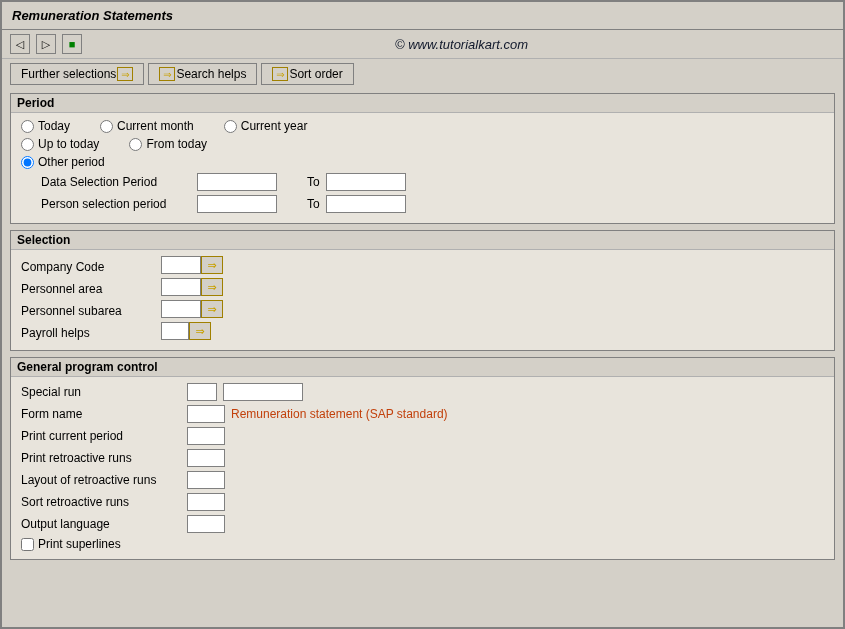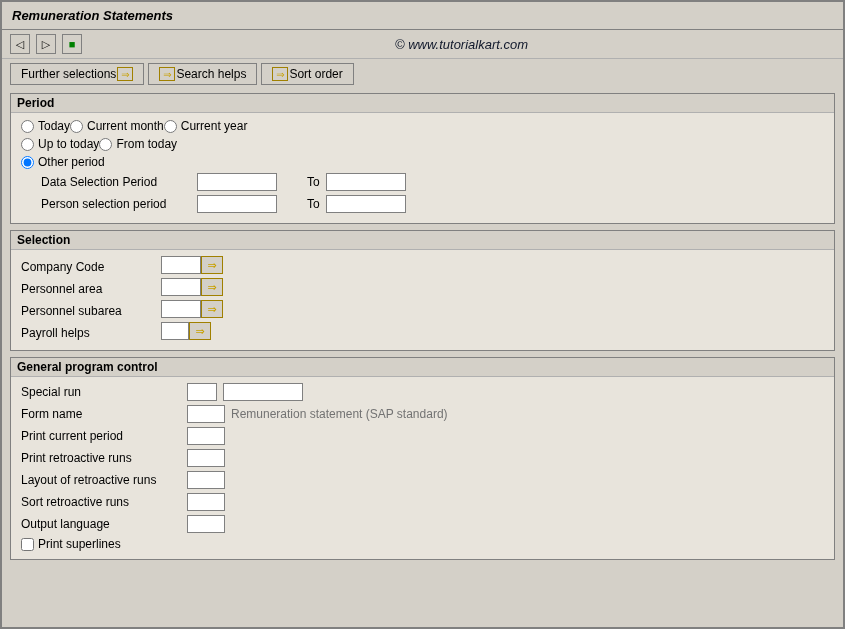--- a/index.html
+++ b/index.html
@@ -84,20 +84,21 @@
       padding: 2px 6px;
       background: #d4d0c8;
       border-bottom: 1px solid #b0b0b0;
       font-size: 12px;
     }
     .section-body {
       padding: 6px 10px;
     }
     .period-row {
       display: flex;
+      gap: 30px;
       margin-bottom: 4px;
       align-items: flex-start;
     }
     .radio-label {
       display: flex;
       align-items: center;
       gap: 4px;
     }
     .radio-input {
       width: 13px; height: 13px;
@@ -190,21 +191,21 @@
       border: 1px solid #808080;
       background: white;
       height: 18px;
       width: 30px;
       font-size: 11px;
       padding: 1px 18px;
       font-weight: bold;
     }
     .gpc-desc {
       font-size: 12px;
-      color: #737373;
+      color: #c2410c;
     }
     .checkbox-row {
       display: flex;
       align-items: center;
       gap: 4px;
       margin-bottom: 2px;
     }
   </style>
 </head>
 <body>

